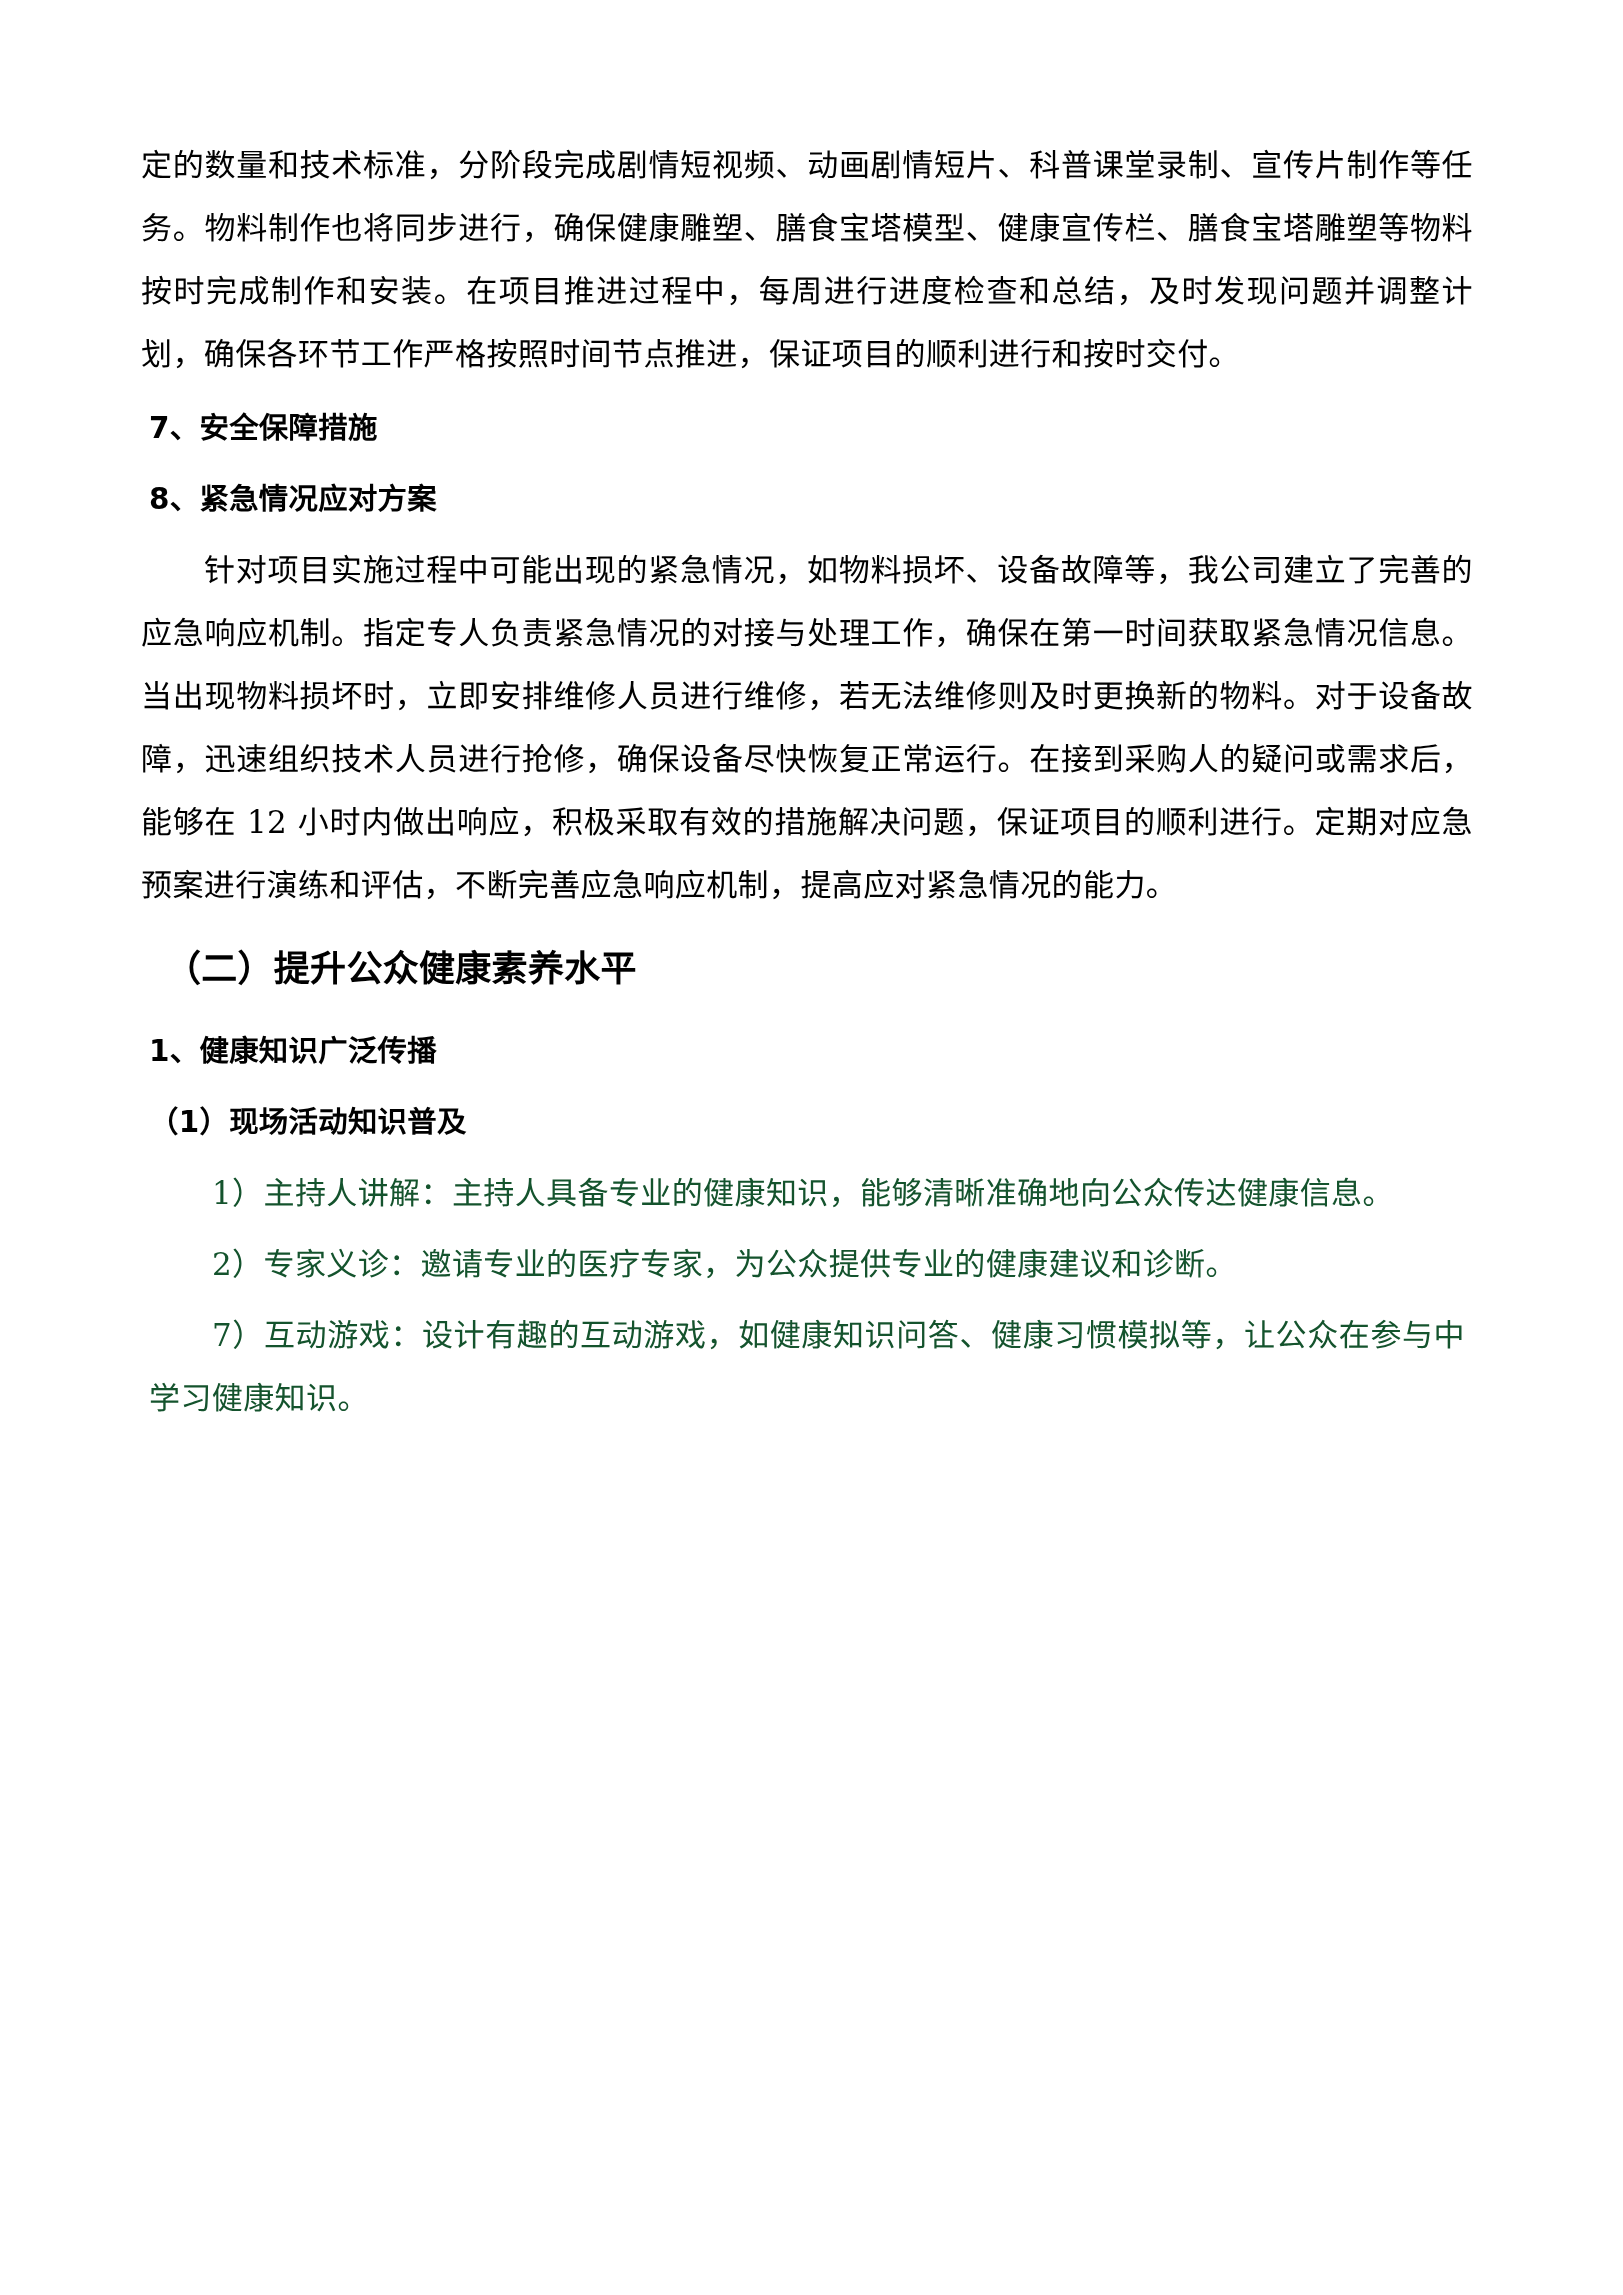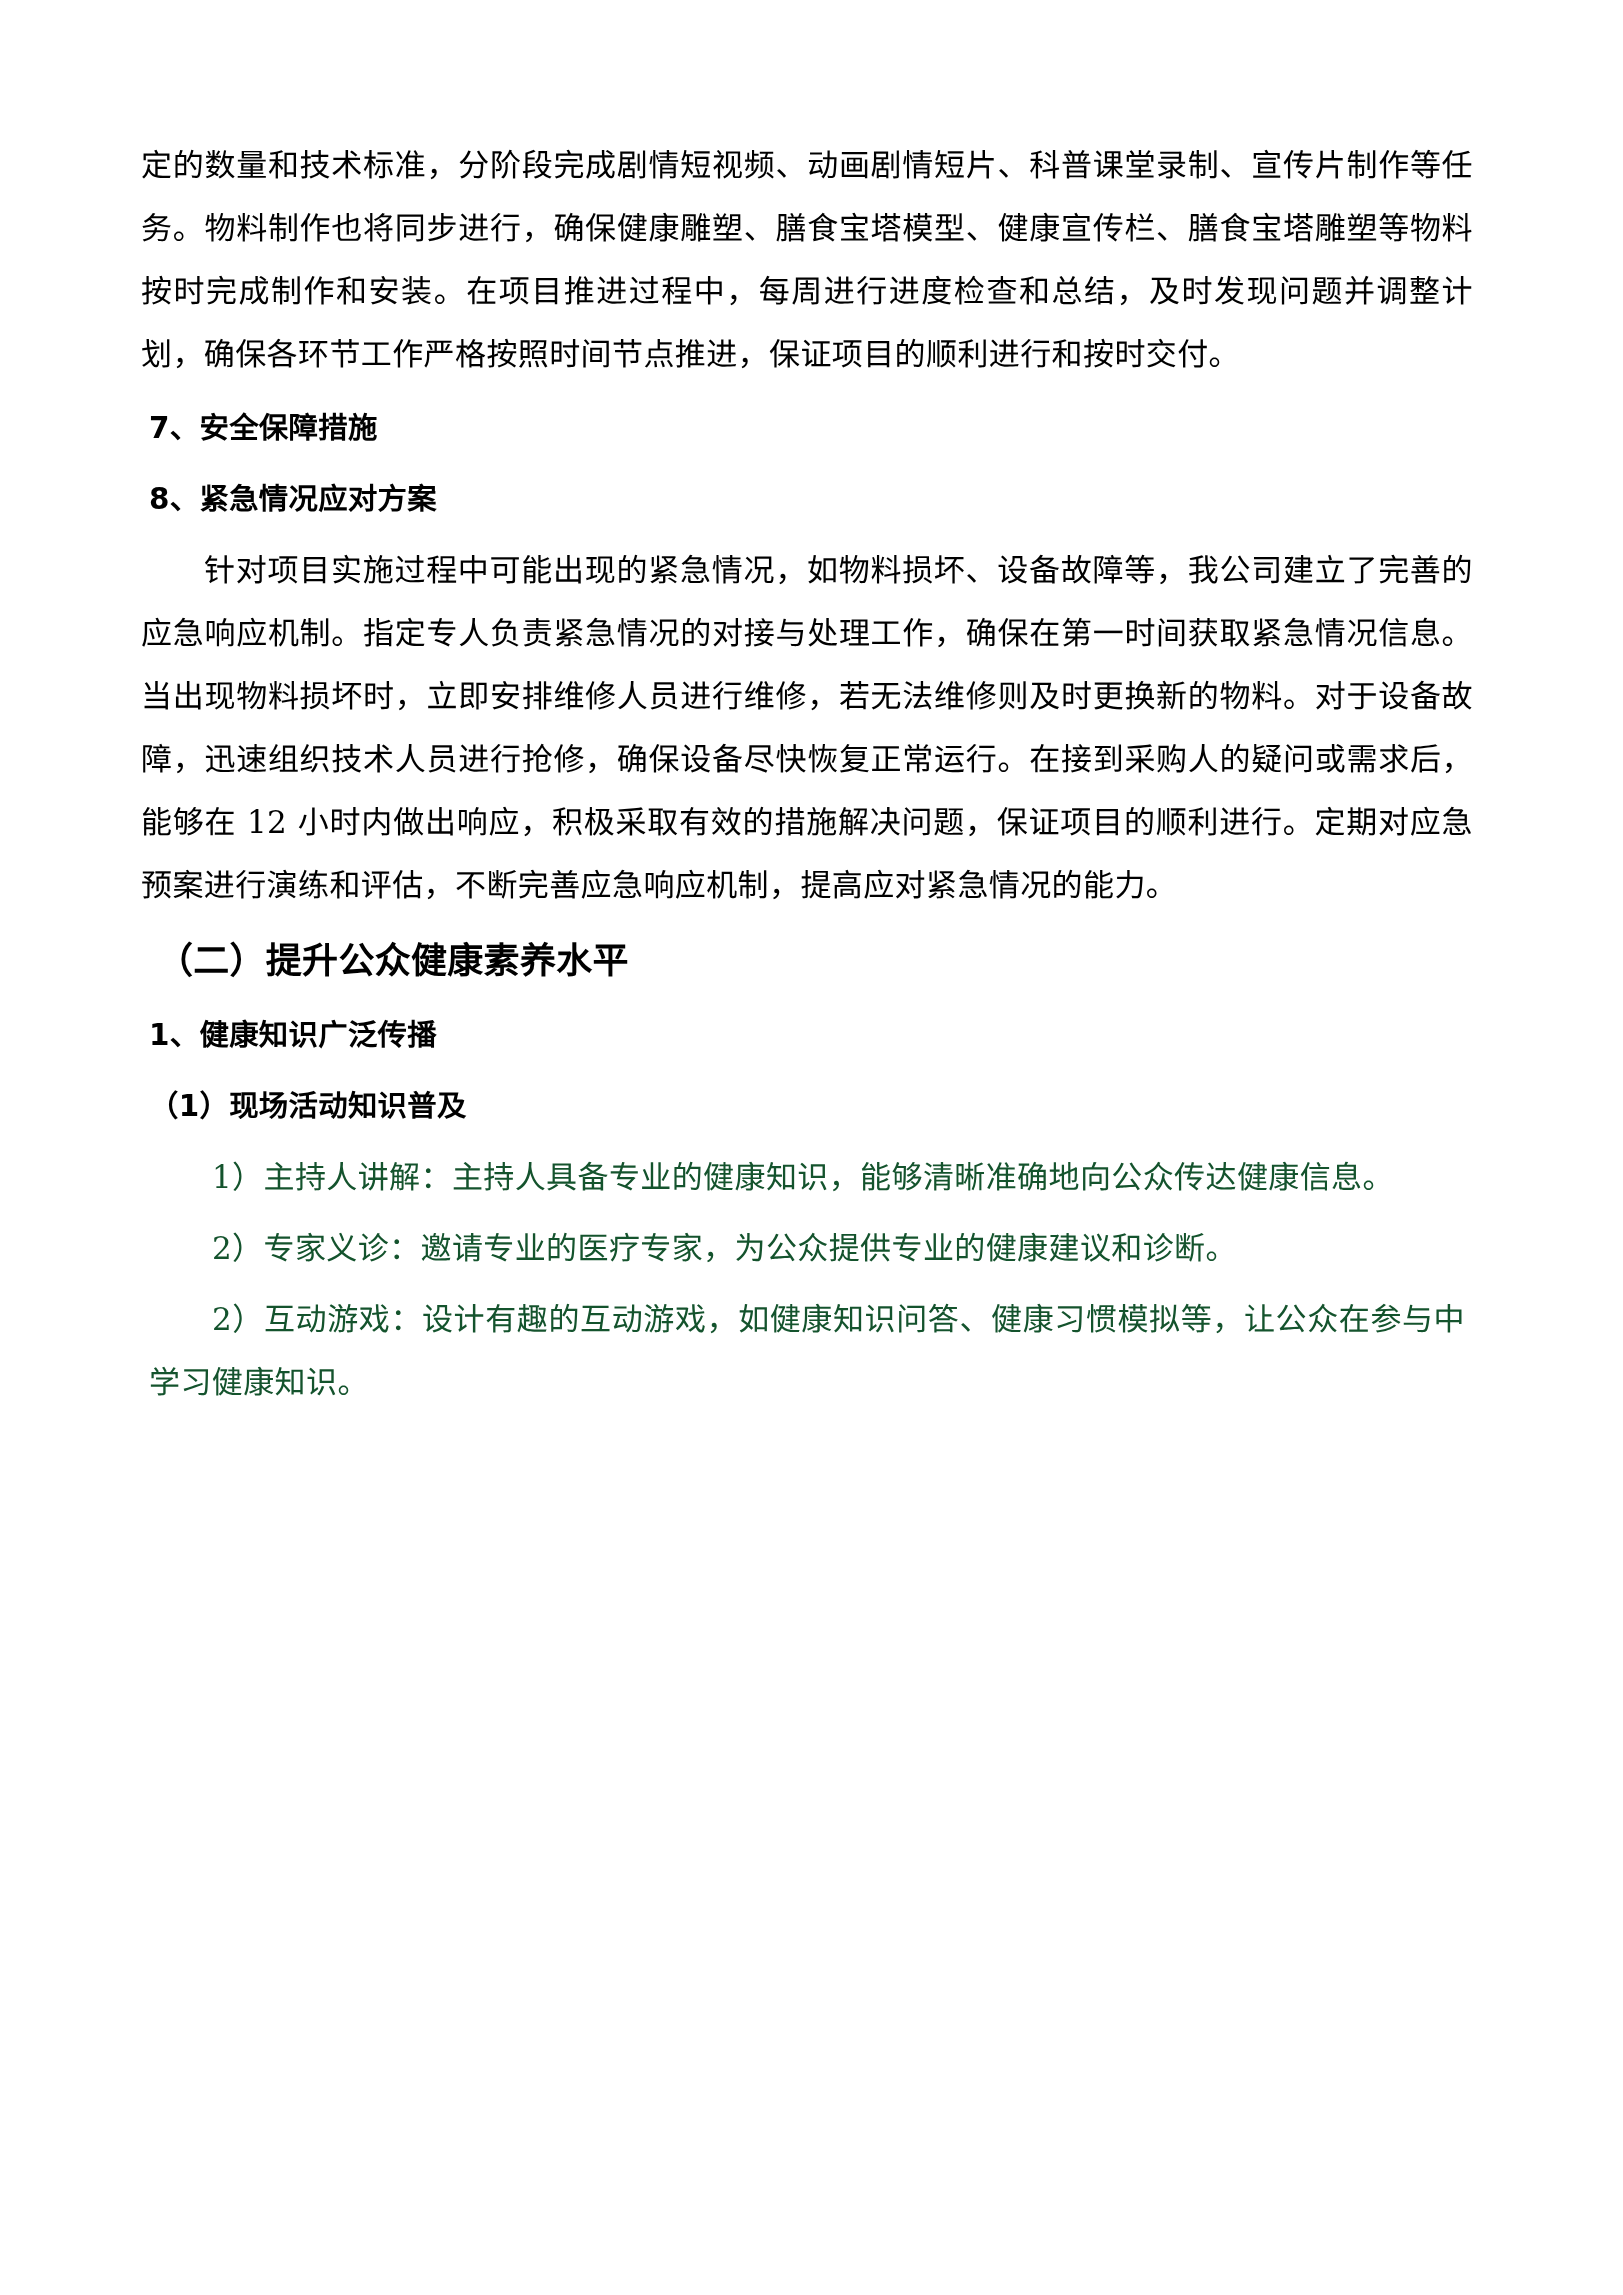--- a/index.html
+++ b/index.html
@@ -55,21 +55,21 @@
     margin: 8px;
     text-align: left;
     letter-spacing: 0.3px;
   }
   .h-major {
     font-family: "DejaVu Sans", "Liberation Sans", sans-serif;
     font-size: 36px;
     font-weight: bold;
     line-height: 71px;
     color: #000000;
-    margin: 8px;
+    margin: 16px;
     text-align: left;
     text-indent: 7.9px;
     letter-spacing: 0.3px;
   }
 
   
   .list-item {
     font-family: "DejaVu Serif", "Liberation Serif", serif;
     font-size: 31px;
     line-height: 63px;
@@ -105,17 +105,17 @@
 
     <h3 class="h-sub">1、健康知识广泛传播</h3>
 
     <h3 class="h-sub">（1）现场活动知识普及</h3>
 
 
     <p class="list-item">1）主持人讲解：主持人具备专业的健康知识，能够清晰准确地向公众传达健康信息。</p>
 
     <p class="list-item">2）专家义诊：邀请专业的医疗专家，为公众提供专业的健康建议和诊断。</p>
 
-    <p class="list-item">2）互动游戏：设计有趣的互动游戏，如健康知识问答、健康习惯模拟等，让公众在参与中学习健康知识。</p>
+    <p class="list-item">7）互动游戏：设计有趣的互动游戏，如健康知识问答、健康习惯模拟等，让公众在参与中学习健康知识。</p>
 
   </div>
 </div>
 
 
 </body></html>

